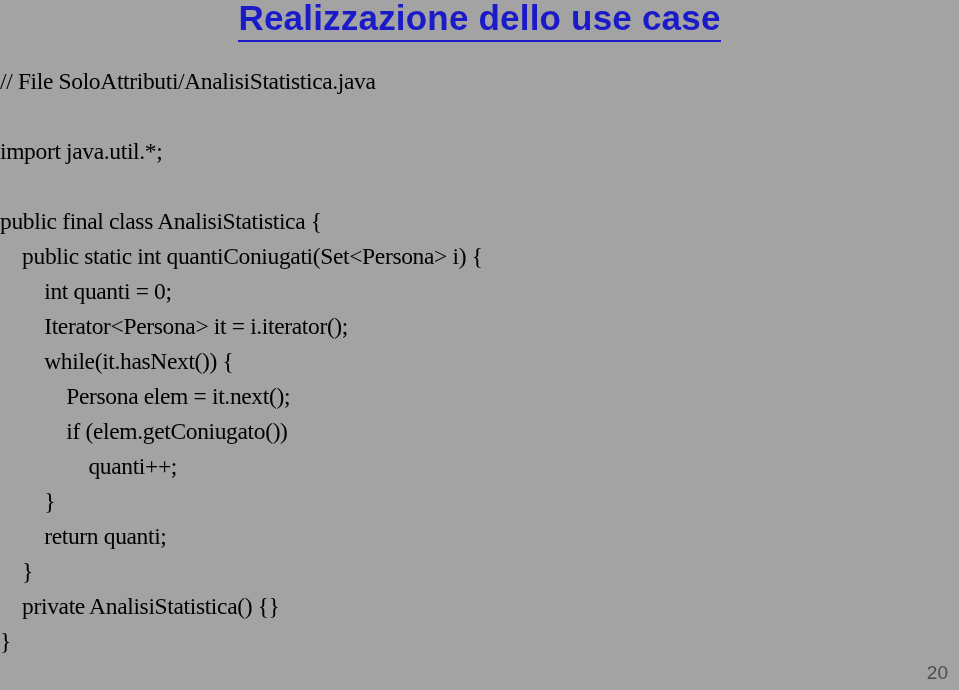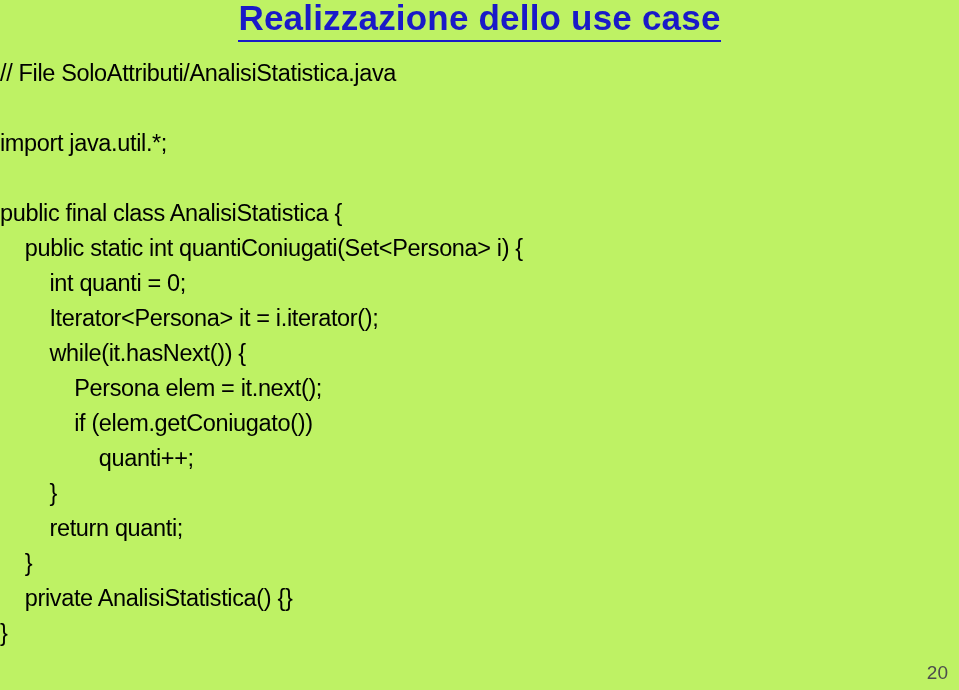--- a/index.html
+++ b/index.html
@@ -41,23 +41,23 @@
   #slide-title .title-text {
     display: inline-block;
     border-bottom: 2px solid #1a1ac8;
     padding-bottom: 2px;
   }
 
   
   #code-block {
     position: absolute;
     left: 0;
-    top: 56px;
+    top: 64px;
     width: 959px;
-    font-family: Liberation Sans, sans-serif;
+    font-family: Liberation Serif, serif;
     font-size: 23.5px;
     line-height: 35px;
     color: #000000;
     white-space: pre;
     letter-spacing: -0.35px;
   }
   .code-line {
     display: block;
     height: 35px;
     white-space: pre;
@@ -73,21 +73,21 @@
     bottom: 6px;
     font-family: "Liberation Sans", sans-serif;
     font-size: 19px;
     color: #4d4d4d;
     line-height: 22px;
   }
 </style>
 </head>
 <body style="background: rgb(255, 255, 255);">
 
-<div id="slide" style="background: #bef264;">
+<div id="slide" style="background: #a3a3a3;">
 
   <div id="slide-title" style="color: rgb(26, 26, 200);"><span class="title-text" style="border-bottom-color: rgb(26, 26, 200);">Realizzazione dello use case</span></div>
 
   <div id="code-block" style="color: rgb(0, 0, 0);"><span class="code-line">// File SoloAttributi/AnalisiStatistica.java</span><span class="code-line blank">&nbsp;</span><span class="code-line">import java.util.*;</span><span class="code-line blank">&nbsp;</span><span class="code-line">public final class AnalisiStatistica {</span><span class="code-line">    public static int quantiConiugati(Set&lt;Persona&gt; i) {</span><span class="code-line">        int quanti = 0;</span><span class="code-line">        Iterator&lt;Persona&gt; it = i.iterator();</span><span class="code-line">        while(it.hasNext()) {</span><span class="code-line">            Persona elem = it.next();</span><span class="code-line">            if (elem.getConiugato())</span><span class="code-line">                quanti++;</span><span class="code-line">        }</span><span class="code-line">        return quanti;</span><span class="code-line">    }</span><span class="code-line">    private AnalisiStatistica() {}</span><span class="code-line">}</span></div>
 
   <div id="page-number" style="color: rgb(77, 77, 77);">20</div>
 
 </div>
 
 </body></html>

